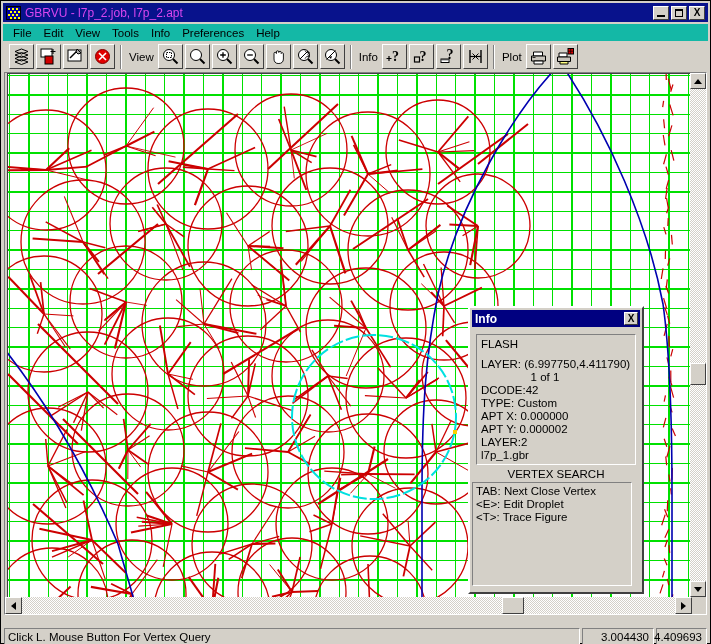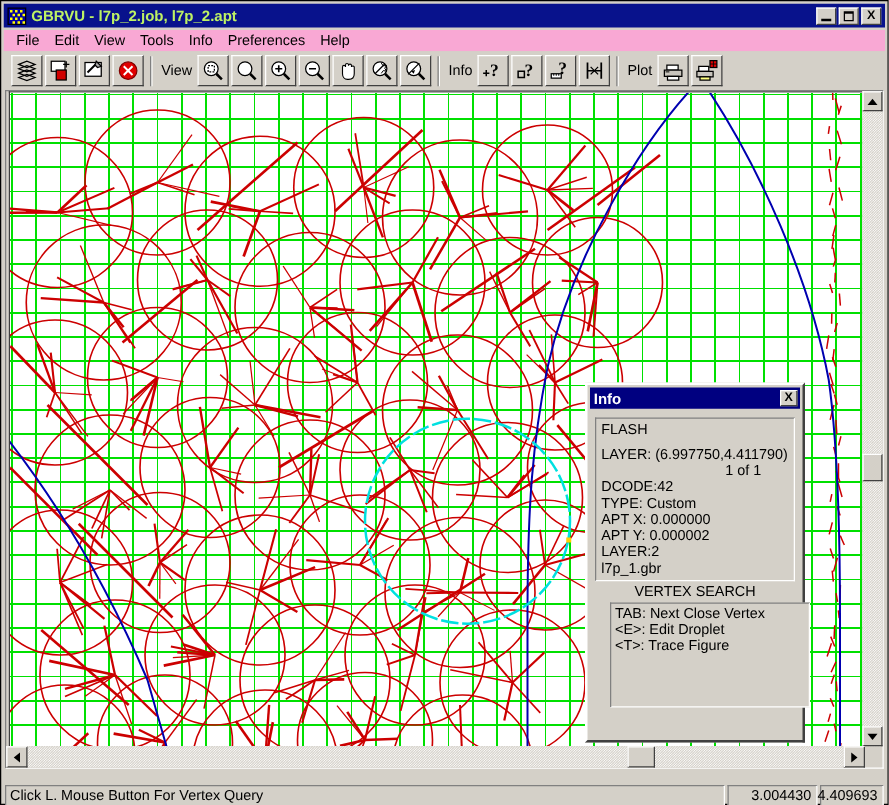--- a/index.html
+++ b/index.html
@@ -27,21 +27,21 @@
   }
   #title-icon{
     width:15px;height:14px;margin-left:3px;margin-right:4px;
     background:#0000a0;position:relative;flex:none;
     border:1px solid #000;box-sizing:border-box;
   }
   #title-icon i{
     position:absolute;display:block;background:#ffff00;width:2px;height:2px;
   }
   #title-text{
-    color:#bef264;font-weight:bold;font-size:12px;
+    color:#d946ef;font-weight:normal;font-size:12px;
     letter-spacing:0px;white-space:nowrap;
     font-family:"Liberation Sans", sans-serif;
   }
   #wbtns{margin-left:auto;display:flex;gap:2px;padding-right:3px;}
   .wbtn{
     width:16px;height:14px;background:#d4d0c8;
     border-top:1px solid #fff;border-left:1px solid #fff;
     border-right:1px solid #404040;border-bottom:1px solid #404040;
     box-sizing:border-box;position:relative;
     font-size:9px;line-height:12px;text-align:center;color:#000;
@@ -49,21 +49,21 @@
   }
   .wbtn .glyph{position:absolute;left:0;right:0;top:0;bottom:0;
      display:flex;align-items:center;justify-content:center;
      font-size:10px;font-weight:bold;line-height:1;}
   .wbtn .minbar{position:absolute;left:3px;bottom:2px;width:8px;height:2px;background:#000;}
   .wbtn .maxbox{position:absolute;left:3px;top:2px;width:8px;height:8px;border:1px solid #000;border-top-width:2px;box-sizing:border-box;}
 
   
   #menubar{
     position:absolute;left:2px;top:23px;width:705px;height:17px;
-    background:#f9a8d4;display:flex;align-items:center;
+    background:#14b8a6;display:flex;align-items:center;
     padding-left:4px;box-sizing:border-box;
   }
   .menu-item{
     padding:1px 6px;color:#000;font-size:11.5px;white-space:nowrap;
     font-family:"Liberation Sans", sans-serif;
   }
 
   
   #toolbar{
     position:absolute;left:2px;top:40px;width:705px;height:31px;
@@ -173,28 +173,28 @@
     background:#d4d0c8;
     border-top:1px solid #808080;border-left:1px solid #808080;
     border-right:1px solid #ffffff;border-bottom:1px solid #ffffff;
     box-sizing:border-box;padding:3px 0 0 4px;
   }
   .info-line{
     font-size:11.5px;color:#000;line-height:13px;white-space:pre;
     font-family:"Liberation Sans", sans-serif;
   }
   .info-blank{height:7px;}
-  .info-center{text-align:right;padding-right:26px;}
+  .info-center{text-align:center;padding-right:26px;}
   #vs-header{
     position:absolute;left:6px;top:160px;width:160px;
     text-align:center;font-size:11.5px;color:#000;
     font-family:"Liberation Sans", sans-serif;
   }
   #vs-body{
-    position:absolute;left:18px;top:174px;width:160px;height:84px;
+    position:absolute;left:2px;top:174px;width:160px;height:104px;
     background:#d4d0c8;
     border-top:1px solid #808080;border-left:1px solid #808080;
     border-right:1px solid #ffffff;border-bottom:1px solid #ffffff;
     box-sizing:border-box;padding:2px 0 0 3px;
   }
 
   
   #statusbar{
     position:absolute;left:3px;bottom:3px;width:703px;height:22px;
     background:#d4d0c8;display:flex;align-items:center;

